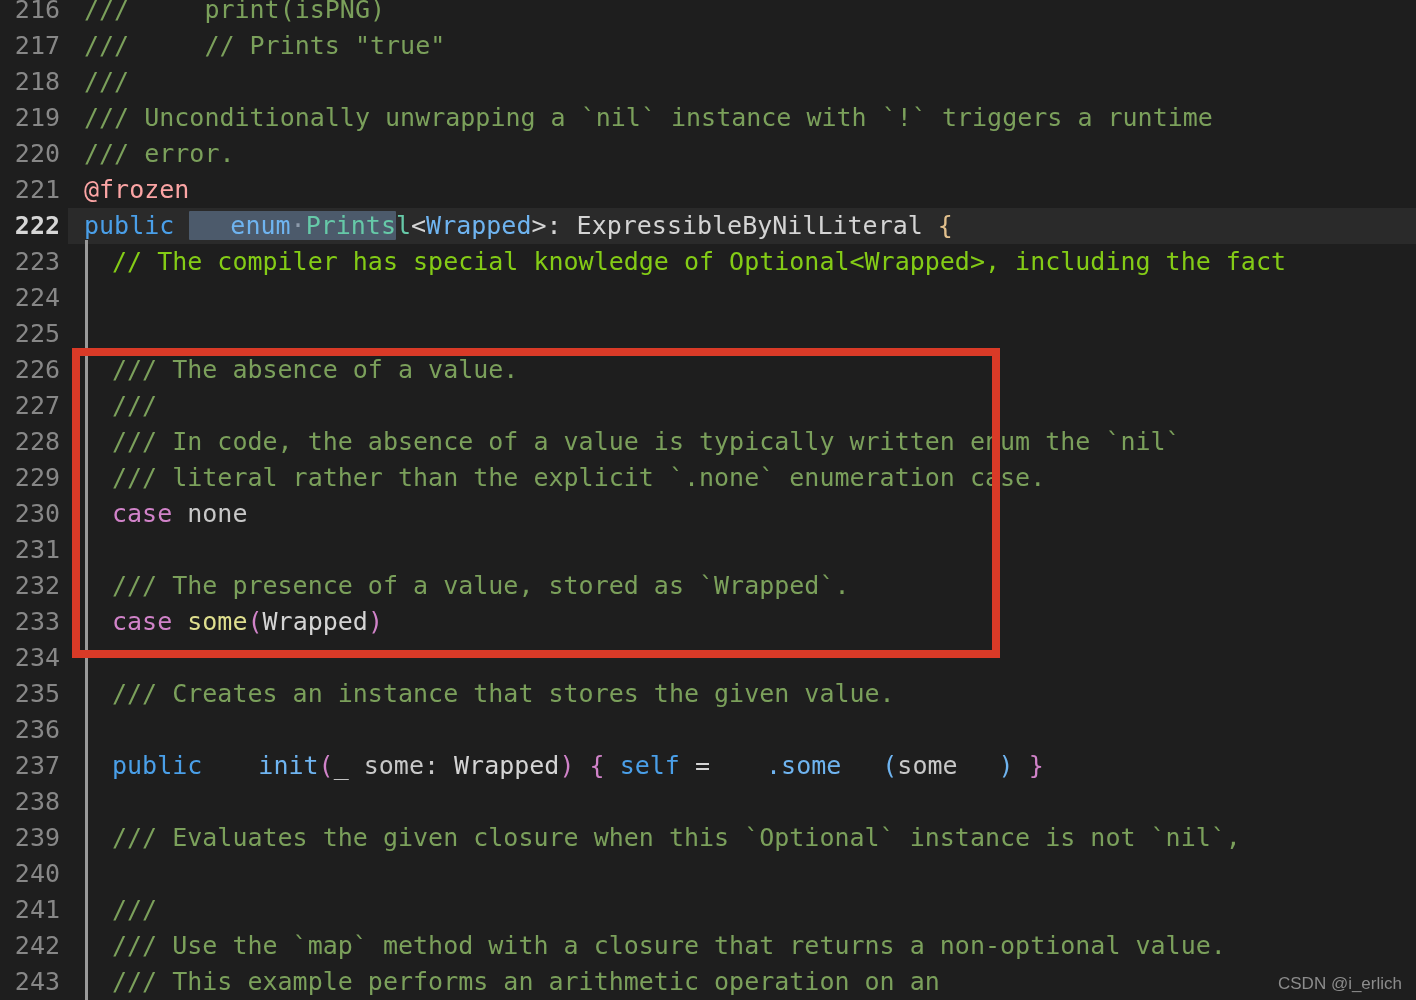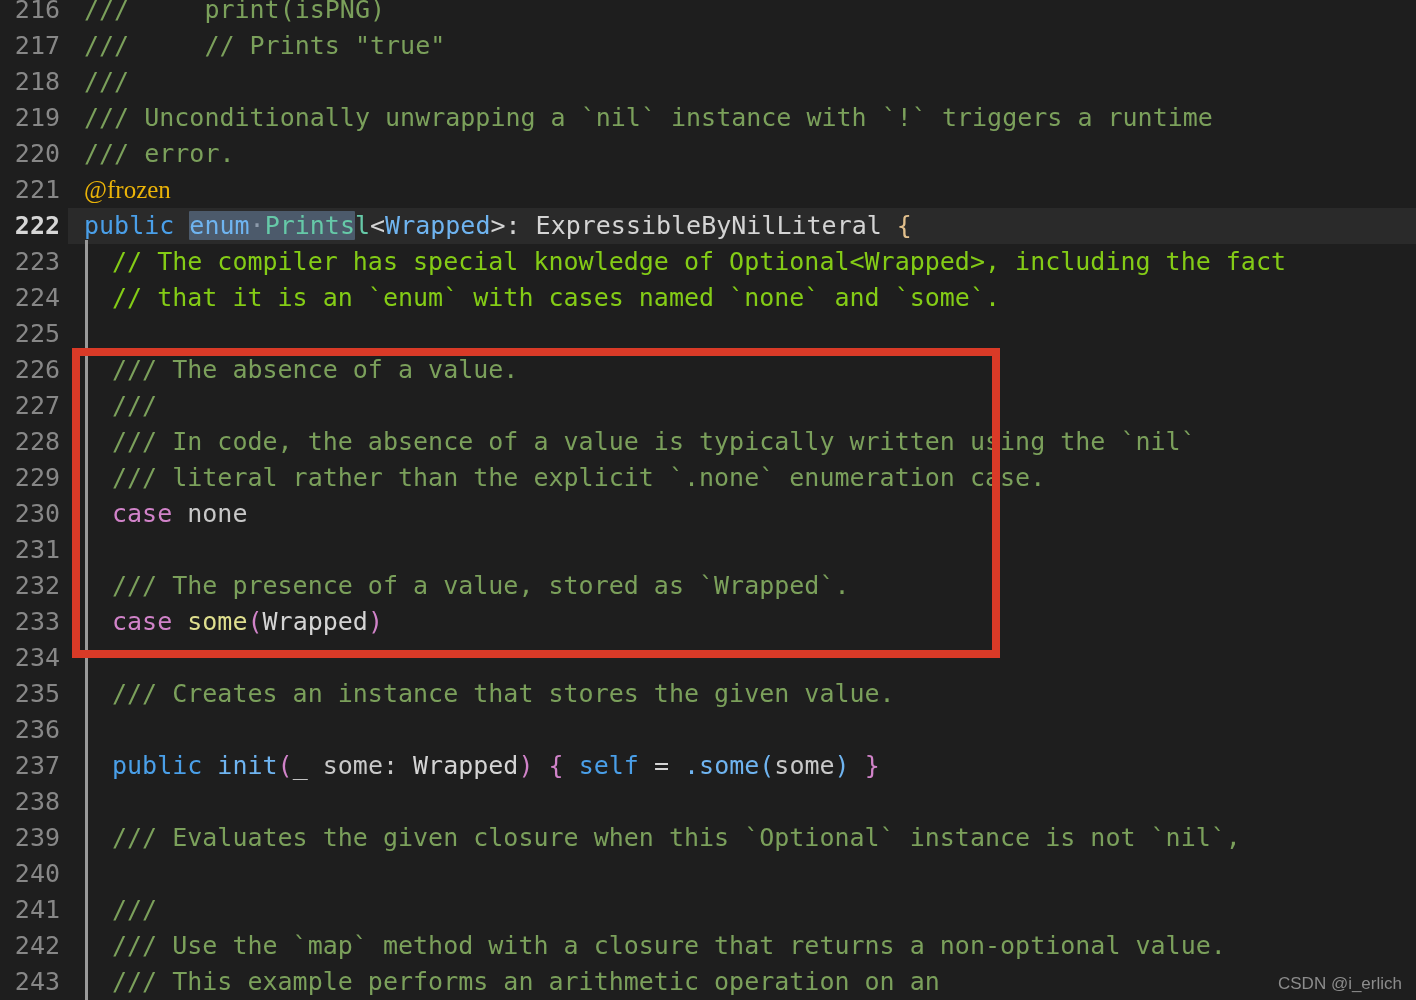--- a/index.html
+++ b/index.html
@@ -86,23 +86,23 @@
     position: absolute;
     left: 85px;
     width: 3px;
     background: #9a9a9a;
     z-index: 1;
   }
 
   
   .c-doc    { color: #7ba05b; }          
   .c-cmt    { color: #84cc16; }          
-  .c-attr   { color: #eab308; font-family: Liberation Serif, serif; }          
+  .c-attr   { color: #fca5a5; }          
   .c-kw     { color: #4a9fe8; }          
-  .c-kw2    { color: #6fb4f0; }          
+  .c-kw2    { color: #6fb4f0; margin-left: 41px; }          
   .c-type   { color: #66c9a8; }          
   .c-gen    { color: #6fb4f0; }          
   .c-plain  { color: #d4d4d4; }
   .c-pink   { color: #d183c9; }          
   .c-yellow { color: #dfdf8e; }          
   .c-brace  { color: #e2c08d; }          
   .c-ident  { color: #c8c8c8; }
 
   
   .sel {
@@ -168,36 +168,33 @@
     </div>
 
     <div class="line" style="top:208px">
       <span class="txt"><span class="c-kw">public </span><span class="sel"><span class="c-kw2">enum</span><span class="dot">·</span><span class="c-type">Prints</span></span><span class="c-type">l</span><span class="c-plain">&lt;</span><span class="c-gen">Wrapped</span><span class="c-plain">&gt;</span><span class="c-plain">: ExpressibleByNilLiteral </span><span class="c-brace">{</span></span>
     </div>
 
     <div class="line" style="top:244px">
       <span class="txt c-cmt" style="left:112px">// The compiler has special knowledge of Optional&lt;Wrapped&gt;, including the fact</span>
     </div>
 
-    <div class="line" style="top:280px">
-      <span class="txt c-cmt" style="left:112px">// that it is an `enum` with cases named `none` and `some`.</span>
-    </div>
 
     <div class="line" style="top:316px"></div>
 
     <div class="line" style="top:352px">
       <span class="txt c-doc" style="left:112px">/// The absence of a value.</span>
     </div>
 
     <div class="line" style="top:388px">
       <span class="txt c-doc" style="left:112px">///</span>
     </div>
 
     <div class="line" style="top:424px">
-      <span class="txt c-doc" style="left:112px">/// In code, the absence of a value is typically written using the `nil`</span>
+      <span class="txt c-doc" style="left:112px">/// In code, the absence of a value is typically written enum the `nil`</span>
     </div>
 
     <div class="line" style="top:460px">
       <span class="txt c-doc" style="left:112px">/// literal rather than the explicit `.none` enumeration case.</span>
     </div>
 
     <div class="line" style="top:496px">
       <span class="txt" style="left:112px"><span class="c-pink">case </span><span class="c-ident">none</span></span>
     </div>
 

